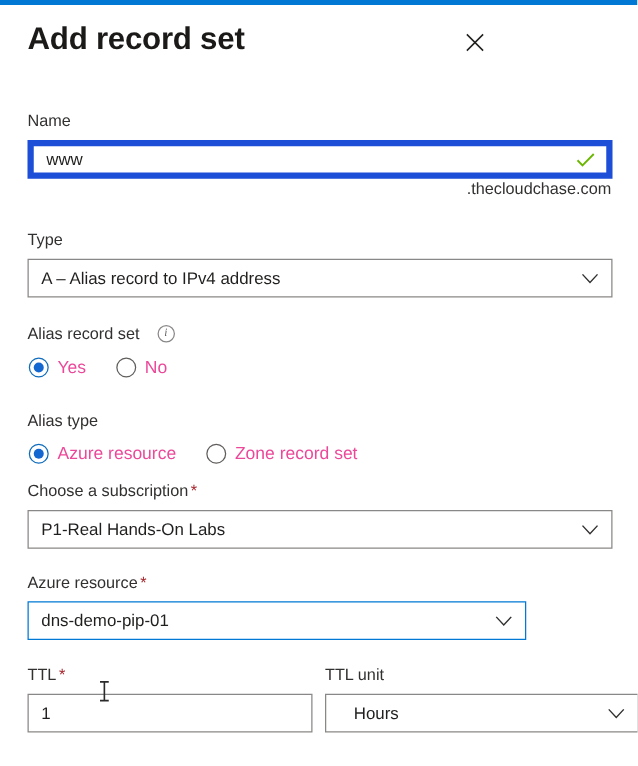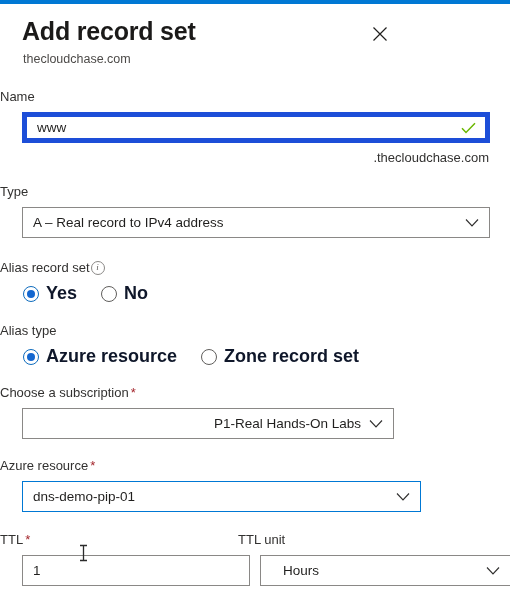--- a/index.html
+++ b/index.html
@@ -72,32 +72,33 @@
     top: 88px;
     left: 0;
     width: 510px;
   }
   .field-block { position: absolute; left: 0; width: 510px; }
 
   .label {
     font-size: 13px;
     color: #323130;
     line-height: 17px;
+    margin-left: 22px;
     display: block;
   }
   .label .req {
     color: #a4262c;
     font-size: 13px;
     margin-left: 2px;
   }
 
   .inline-label {
     display: inline-flex;
     align-items: center;
-    gap: 1px;
+    gap: 14px;
   }
 
   
   .info-icon {
     width: 14px;
     height: 14px;
     border: 1px solid #8a8886;
     border-radius: 50%;
     display: inline-flex;
     align-items: center;
@@ -210,40 +211,38 @@
     border-color: #0f6cbd;
   }
   .radio-mark.checked::after {
     content: "";
     width: 8px;
     height: 8px;
     border-radius: 50%;
     background: #1367d0;
   }
   .radio-label {
-    font-size: 18px;
-    color: #0f172a;
+    font-size: 14px;
+    color: #ec4899;
     line-height: 17px;
-    font-weight: bold;
   }
 
   
   .mouse-cursor {
     position: absolute;
     pointer-events: none;
   }
 </style>
 </head>
 <body>
 
 <div class="top-bar"></div>
 
 <div class="header">
   <div class="blade-title">Add record set</div>
-  <div class="blade-subtitle">thecloudchase.com</div>
   <button class="close-btn">
     <span>
       <svg width="16" height="16" viewBox="0 0 16 16" aria-hidden="true">
         <path d="M1.5 1.5 L14.5 14.5 M14.5 1.5 L1.5 14.5" stroke="#201f1e" stroke-width="1.2" fill="none"></path>
       </svg>
     </span>
   </button>
 </div>
 
 <div class="form">
@@ -251,27 +250,27 @@
   <div class="field-block" style="top:0;">
     <span class="label">Name</span>
     <div class="input-wrap validated" style="width:468px; margin-top:7px;">
       <input type="text" value="www" placeholder="" style="">
       <span class="check-icon">
         <svg width="15" height="12" viewBox="0 0 15 12" aria-hidden="true">
           <path d="M1 6.2 L5 10.4 L14 1.2" stroke="#6bb700" stroke-width="1.5" fill="none"></path>
         </svg>
       </span>
     </div>
-    <div class="suffix" style="margin-top:7px;">.thecloudchase.com</div>
+    <div class="suffix" style="">.thecloudchase.com</div>
   </div>
 
   <div class="field-block" style="top:95px;">
     <span class="label">Type</span>
     <div class="select-box normal" style="width:468px; margin-top:7px;">
-      <span class="select-value">A – Real record to IPv4 address</span>
+      <span class="select-value">A – Alias record to IPv4 address</span>
       <span class="chevron">
         <svg width="14" height="9" viewBox="0 0 14 9" aria-hidden="true">
           <path d="M1 1 L7 7.4 L13 1" stroke="#323130" stroke-width="1.15" fill="none"></path>
         </svg>
       </span>
     </div>
   </div>
 
   <div class="field-block" style="top:170px;">
     <span class="label inline-label">
@@ -283,37 +282,37 @@
         <span class="radio-mark checked"></span>
         <span class="radio-label">Yes</span>
       </span>
       <span class="radio-item">
         <span class="radio-mark"></span>
         <span class="radio-label">No</span>
       </span>
     </div>
   </div>
 
-  <div class="field-block" style="top:234px;">
+  <div class="field-block" style="top:240px;">
     <span class="label">Alias type</span>
     <div class="radio-row" style="margin-top:9px; gap:24px;">
       <span class="radio-item">
         <span class="radio-mark checked"></span>
         <span class="radio-label">Azure resource</span>
       </span>
       <span class="radio-item">
         <span class="radio-mark"></span>
         <span class="radio-label">Zone record set</span>
       </span>
     </div>
   </div>
 
   <div class="field-block" style="top:296px;">
     <span class="label"><span>Choose a subscription</span><span class="req">*</span></span>
-    <div class="select-box normal" style="width:372px; margin-top:7px;justify-content:flex-end;">
+    <div class="select-box normal" style="width:468px; margin-top:7px;">
       <span class="select-value">P1-Real Hands-On Labs</span>
       <span class="chevron">
         <svg width="14" height="9" viewBox="0 0 14 9" aria-hidden="true">
           <path d="M1 1 L7 7.4 L13 1" stroke="#323130" stroke-width="1.15" fill="none"></path>
         </svg>
       </span>
     </div>
   </div>
 
   <div class="field-block" style="top:369px;">

